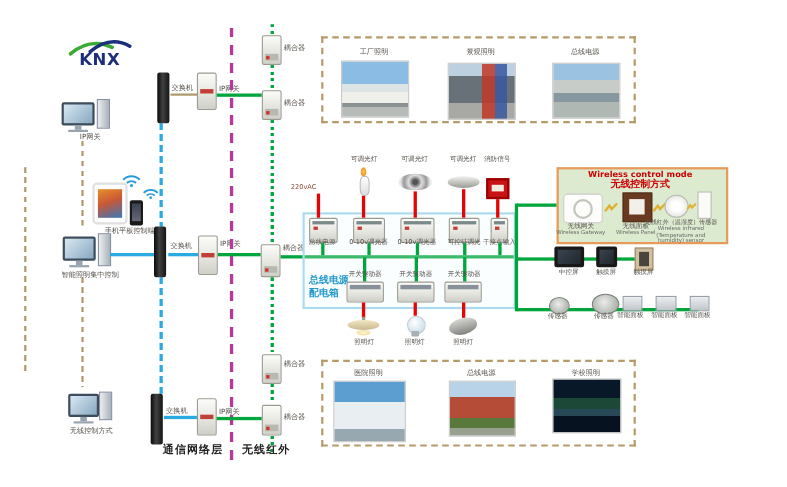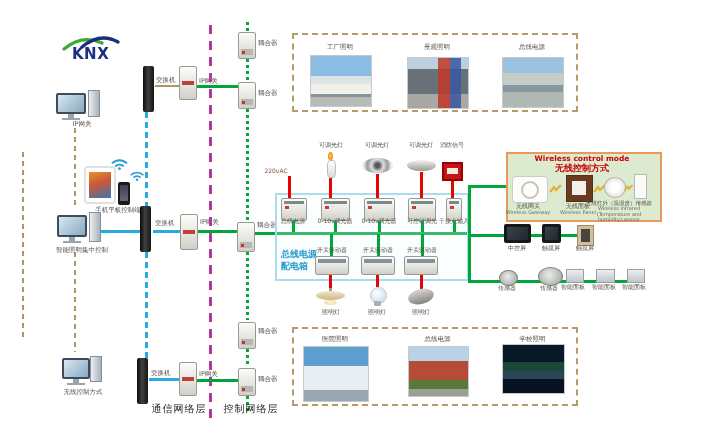--- a/index.html
+++ b/index.html
@@ -3,21 +3,21 @@
 <meta charset="utf-8">
 <style>
   html,body{margin:0;padding:0}
   #root{position:relative;width:715px;height:443px;background:#ffffff;overflow:hidden;
         font-family:"DejaVu Sans","Liberation Sans",sans-serif}
   .a{position:absolute}
   .lbl{position:absolute;font-size:6.5px;color:#55504a;text-align:center;line-height:1.15;white-space:nowrap}
   .lbl6{font-size:6px}
   .lbl5{font-size:5px;color:#6a6a66;white-space:normal;line-height:1.1}
   .left{text-align:left}
-  .layerlbl{position:absolute;font-size:10px;color:#222;font-weight:normal;letter-spacing:1px;text-align:center;white-space:nowrap}
+  .layerlbl{position:absolute;font-size:10px;color:#222;font-weight:bold;letter-spacing:1px;white-space:nowrap}
   .redlbl{color:#cc0000;font-weight:bold}
   .aclbl{color:#8a4a3a}
   .disttitle{position:absolute;font-size:9px;font-weight:bold;color:#2299cc;white-space:nowrap}
   
   .hl{position:absolute;height:3px}
   .vl{position:absolute;width:3px}
   .green{background:#00a63c}
   .blue{background:#29abe2}
   .red{background:#e60505}
   .tanln{position:absolute;height:2px;background:#ad9768}
@@ -175,21 +175,21 @@
   <div class="din cpl" style="left:238px;top:82px;width:18px;height:27px"></div>
   <span class="lbl left" style="left:258px;top:90px;width:30px">耦合器</span>
   <div class="din cpl" style="left:237px;top:222px;width:18px;height:30px"></div>
   <span class="lbl left" style="left:257px;top:222px;width:30px">耦合器</span>
   <div class="din cpl" style="left:238px;top:322px;width:18px;height:27px"></div>
   <span class="lbl left" style="left:258px;top:328px;width:30px">耦合器</span>
   <div class="din cpl" style="left:238px;top:368px;width:18px;height:28px"></div>
   <span class="lbl left" style="left:258px;top:376px;width:30px">耦合器</span>
 
   <span class="layerlbl" style="left:148px;top:402px;width:62px">通信网络层</span>
-  <span class="layerlbl" style="left:220px;top:402px;width:62px">控制网络层</span>
+  <span class="layerlbl" style="left:220px;top:402px;width:62px">无线红外</span>
 
   <div class="dashbox" style="left:292px;top:33px;width:282px;height:75px"></div>
   <span class="lbl" style="left:310px;top:44px;width:60px">工厂照明</span>
   <div class="photo p-factory" style="left:310px;top:55px;width:60px;height:50px"></div>
   <span class="lbl" style="left:407px;top:44px;width:60px">景观照明</span>
   <div class="photo p-mall" style="left:407px;top:57px;width:60px;height:50px"></div>
   <span class="lbl" style="left:502px;top:44px;width:60px">总线电源</span>
   <div class="photo p-station" style="left:502px;top:57px;width:60px;height:49px"></div>
 
   <div class="dashbox" style="left:292px;top:327px;width:282px;height:75px"></div>

